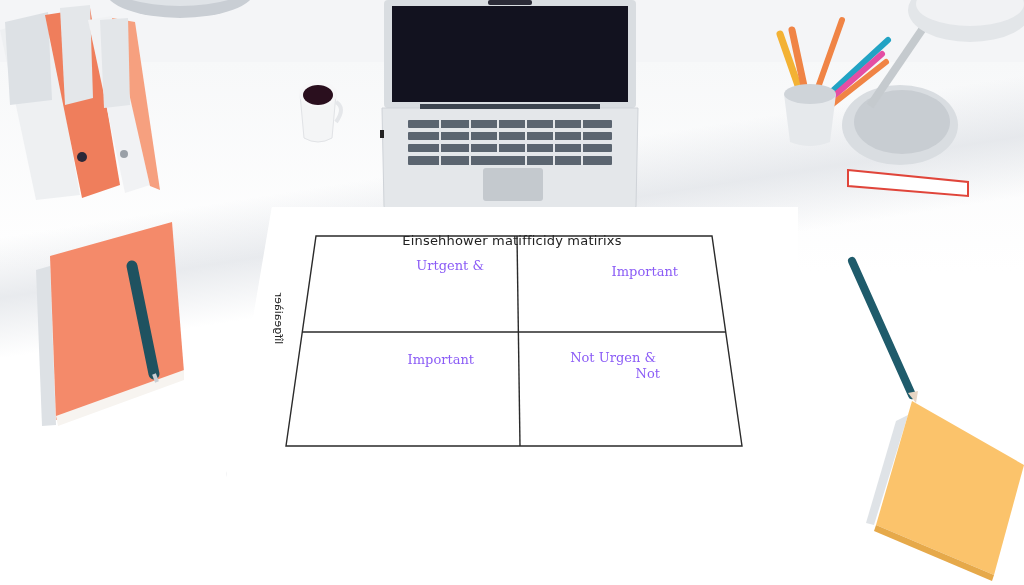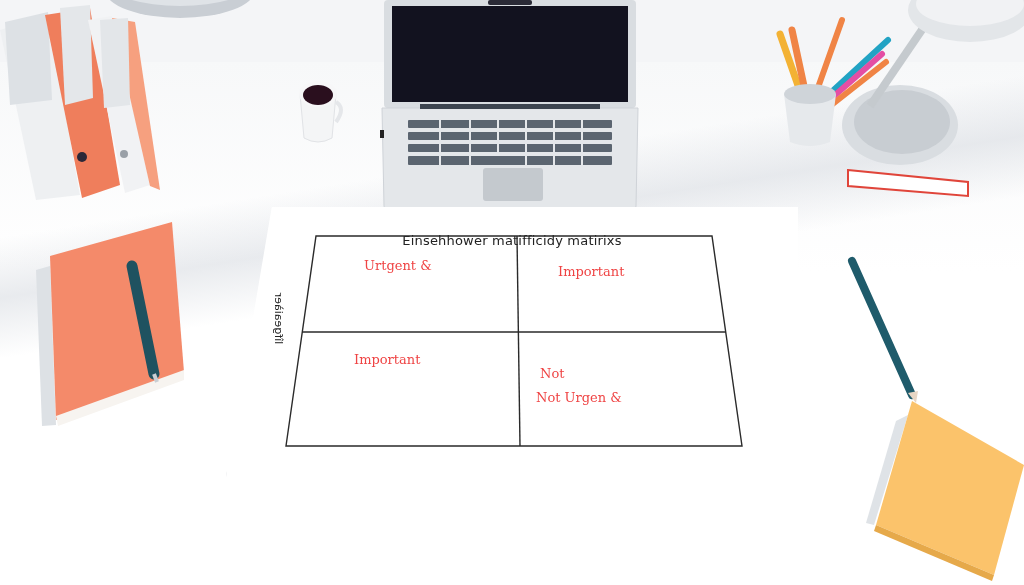--- a/index.html
+++ b/index.html
@@ -22,21 +22,21 @@
   .paper {
     position: absolute; left: 226px; top: 207px; width: 572px; height: 270px;
     background: #ffffff;
     box-shadow: -6px 4px 0 #d7dbe0, 0 2px 4px rgba(0,0,0,0.06);
     clip-path: polygon(8% 0, 100% 0, 100% 100%, 0 100%);
   }
   .paper-title {
     position: absolute; left: 372px; top: 233px; width: 280px; text-align: center;
     font-size: 13px; color: #222; letter-spacing: 0.2px;
   }
-  .cell-text { position: absolute; font-family: "DejaVu Serif", serif; font-size: 13px; color: #ef4444; text-align: left; line-height: 15px; }
+  .cell-text { position: absolute; font-family: "DejaVu Serif", serif; font-size: 13px; color: #8b5cf6; text-align: right; line-height: 15px; }
   .side-label {
     position: absolute; left: 248px; top: 312px; width: 60px; text-align: center;
     font-size: 11px; color: #222; transform: rotate(90deg) scaleX(-1);
   }
 </style>
 </head>
 <body>
 
 <div class="scene">
   <div class="wall"></div>
@@ -161,15 +161,15 @@
     <svg width="1024" height="585">
       <polygon points="316,236 712,236 742,446 286,446" fill="none" stroke="#2a2a2a" stroke-width="1.4"></polygon>
       <line x1="517" y1="236" x2="520" y2="446" stroke="#2a2a2a" stroke-width="1.4"></line>
       <line x1="302" y1="332" x2="726" y2="332" stroke="#2a2a2a" stroke-width="1.4"></line>
     </svg>
   </div>
 
   <div class="cell-text" style="left:364px;top:258px;width:120px;">Urtgent &amp;</div>
   <div class="cell-text" style="left:558px;top:264px;width:120px;">Important</div>
   <div class="cell-text" style="left:354px;top:352px;width:120px;">Important</div>
-  <div class="cell-text" style="left:536px;top:350px;width:120px;margin-top:40px;">Not Urgen &amp;</div>
+  <div class="cell-text" style="left:536px;top:350px;width:120px;">Not Urgen &amp;</div>
   <div class="cell-text" style="left:540px;top:366px;width:120px;">Not</div>
 </div>
 
 </body></html>

